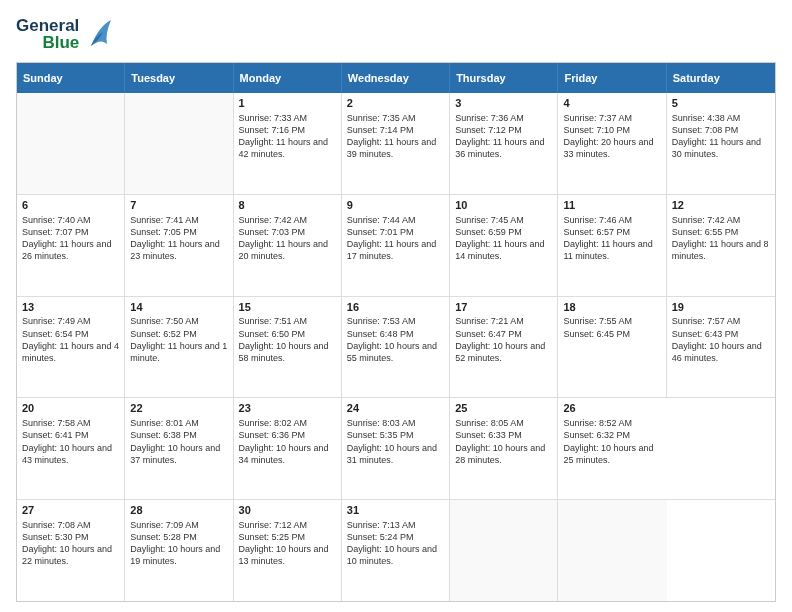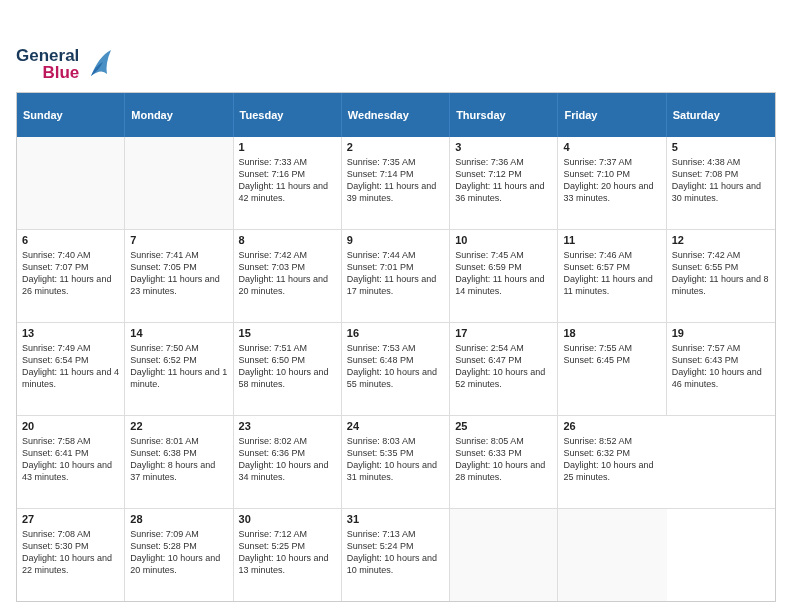--- a/index.html
+++ b/index.html
@@ -20,21 +20,20 @@
     .header {
       display: flex;
       justify-content: space-between;
       align-items: flex-start;
       margin-bottom: 10px;
     }
     .logo {
       display: flex;
       flex-direction: column;
       align-items: flex-start;
-      margin-top: 30px;
     }
     .title-block {
       text-align: right;
     }
     .month-title {
       font-size: 36px;
       font-weight: bold;
       color: #222;
       line-height: 1.1;
     }
@@ -50,21 +49,21 @@
     }
     .cal-header {
       display: grid;
       grid-template-columns: repeat(7, 1fr);
       background: #2a6fad;
     }
     .cal-header-cell {
       color: #fff;
       font-size: 11px;
       font-weight: bold;
-      padding: 16px 6px;
+      padding: 9px 6px;
       border-right: 1px solid #3a7fc0;
     }
     .cal-header-cell:last-child { border-right: none; }
     .cal-body {
       flex: 1;
       display: flex;
       flex-direction: column;
     }
     .cal-row {
       display: grid;
@@ -94,39 +93,39 @@
   </style>
 </head>
 <body>
 
 <div class="page">
   <div class="header">
     <div class="logo">
       <div style="display:flex;align-items:center;gap:4px;">
         <div style="display:flex;flex-direction:column;align-items:flex-end;line-height:1;">
           <span style="font-size:17px;font-weight:bold;color:#1a3a5c;">General</span>
-          <span style="font-size:17px;font-weight:bold;color:#be185d;">Blue</span>
+          <span style="font-size:17px;font-weight:bold;color:#15803d;">Blue</span>
         </div>
         <svg width="32" height="36" viewBox="0 0 32 36" fill="none" xmlns="http://www.w3.org/2000/svg">
           <path d="M8 30 Q16 10 28 4 Q22 18 24 28 Q18 22 8 30Z" fill="#4a90c4"></path>
           <path d="M8 30 Q12 20 20 16 Q16 24 8 30Z" fill="#2a6fad"></path>
         </svg>
       </div>
     </div>
     <div class="title-block">
       <div class="month-title"></div>
       <div class="location"></div>
     </div>
   </div>
 
   <div class="calendar">
     <div class="cal-header">
     <div class="cal-header-cell">Sunday</div>
+        <div class="cal-header-cell">Tuesday</div>
         <div class="cal-header-cell">Monday</div>
-        <div class="cal-header-cell">Tuesday</div>
         <div class="cal-header-cell">Wednesday</div>
         <div class="cal-header-cell">Thursday</div>
         <div class="cal-header-cell">Friday</div>
         <div class="cal-header-cell">Saturday</div>
       </div>
     <div class="cal-body">
     <div class="cal-row">
           <div class="cal-cell empty"></div>
           <div class="cal-cell empty"></div>
           <div class="cal-cell">
@@ -224,21 +223,21 @@
             <div>Daylight: 10 hours and 58 minutes.</div>
           </div>
           <div class="cal-cell">
             <span class="day-num">16</span>
             <div>Sunrise: 7:53 AM</div>
             <div>Sunset: 6:48 PM</div>
             <div>Daylight: 10 hours and 55 minutes.</div>
           </div>
           <div class="cal-cell">
             <span class="day-num">17</span>
-            <div>Sunrise: 2:54 AM</div>
+            <div>Sunrise: 7:21 AM</div>
             <div>Sunset: 6:47 PM</div>
             <div>Daylight: 10 hours and 52 minutes.</div>
           </div>
           <div class="cal-cell">
             <span class="day-num">18</span>
             <div>Sunrise: 7:55 AM</div>
             <div>Sunset: 6:45 PM</div>
           </div>
           <div class="cal-cell">
             <span class="day-num">19</span>
@@ -251,21 +250,21 @@
           <div class="cal-cell">
             <span class="day-num">20</span>
             <div>Sunrise: 7:58 AM</div>
             <div>Sunset: 6:41 PM</div>
             <div>Daylight: 10 hours and 43 minutes.</div>
           </div>
           <div class="cal-cell">
             <span class="day-num">22</span>
             <div>Sunrise: 8:01 AM</div>
             <div>Sunset: 6:38 PM</div>
-            <div>Daylight: 8 hours and 37 minutes.</div>
+            <div>Daylight: 10 hours and 37 minutes.</div>
           </div>
           <div class="cal-cell">
             <span class="day-num">23</span>
             <div>Sunrise: 8:02 AM</div>
             <div>Sunset: 6:36 PM</div>
             <div>Daylight: 10 hours and 34 minutes.</div>
           </div>
           <div class="cal-cell">
             <span class="day-num">24</span>
             <div>Sunrise: 8:03 AM</div>
@@ -289,21 +288,21 @@
           <div class="cal-cell">
             <span class="day-num">27</span>
             <div>Sunrise: 7:08 AM</div>
             <div>Sunset: 5:30 PM</div>
             <div>Daylight: 10 hours and 22 minutes.</div>
           </div>
           <div class="cal-cell">
             <span class="day-num">28</span>
             <div>Sunrise: 7:09 AM</div>
             <div>Sunset: 5:28 PM</div>
-            <div>Daylight: 10 hours and 20 minutes.</div>
+            <div>Daylight: 10 hours and 19 minutes.</div>
           </div>
           <div class="cal-cell">
             <span class="day-num">30</span>
             <div>Sunrise: 7:12 AM</div>
             <div>Sunset: 5:25 PM</div>
             <div>Daylight: 10 hours and 13 minutes.</div>
           </div>
           <div class="cal-cell">
             <span class="day-num">31</span>
             <div>Sunrise: 7:13 AM</div>

